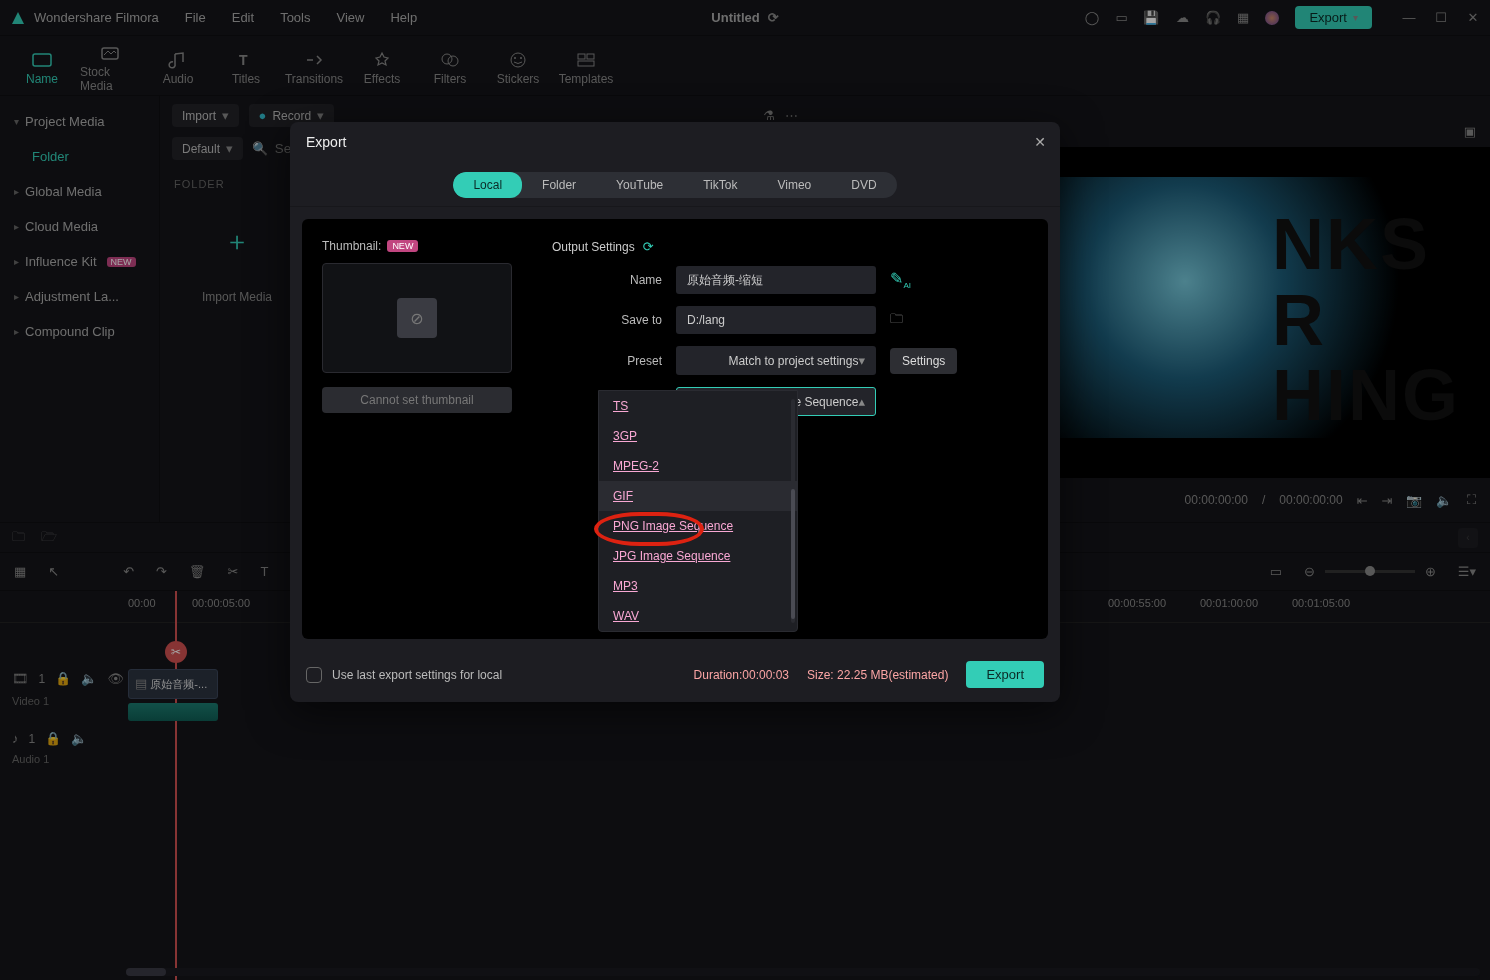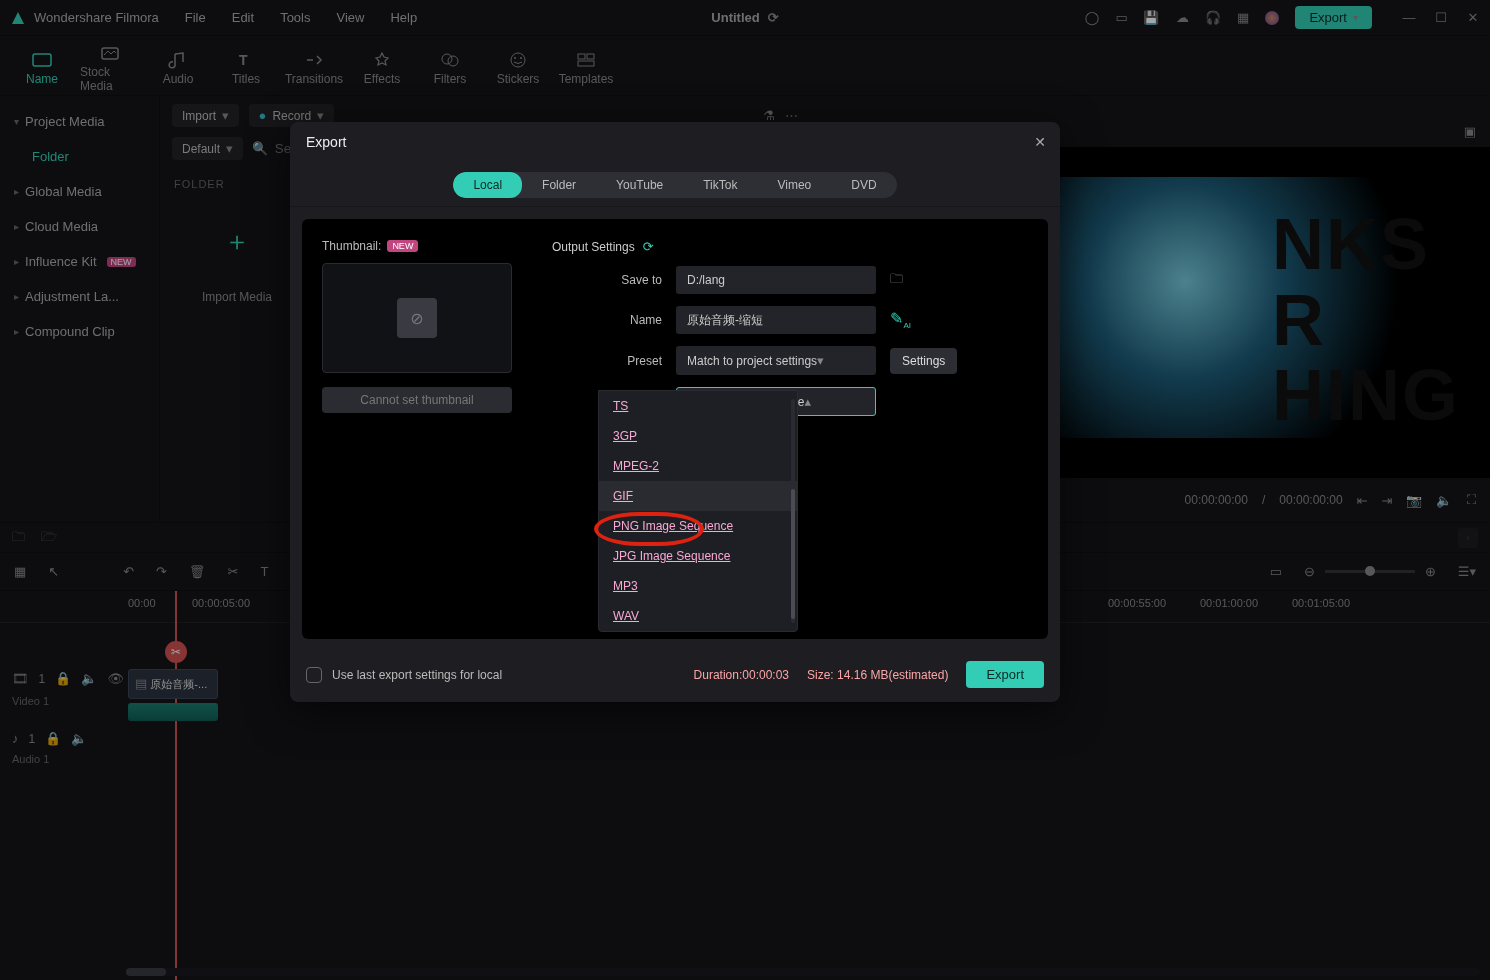--- a/index.html
+++ b/index.html
@@ -90,21 +90,21 @@
     .leftcol .thumblbl { font-size:12px; color:#bbb; display:flex; align-items:center; gap:6px;}
     .leftcol .thumblbl .newbadge{background:#c14680; color:#fff; font-size:9px; padding:1px 5px; border-radius:3px;}
     .leftcol .thumbbox { margin-top:10px; width:190px; height:110px; background:#111215; border:1px solid #2a2a30; border-radius:4px; display:flex; align-items:center; justify-content:center;}
     .leftcol .nosign { width:40px; height:40px; border-radius:4px; background:#3a3b42; display:flex; align-items:center; justify-content:center; color:#777;}
     .leftcol .cannot { margin-top:14px; background:#2b2c31; color:#777; text-align:center; font-size:12px; padding:6px 0; border-radius:4px; width:190px;}
     .rightcol { flex:1; }
     .rightcol .row { display:flex; align-items:center; gap:14px; margin:12px 0;}
     .rightcol .lab { width:110px; text-align:right; font-size:12px; color:#bbb;}
     .rightcol .out { font-size:12px; color:#ccc; display:flex; align-items:center; gap:8px;}
     .rightcol input.txt, .rightcol .sel { background:#23242a; border:1px solid transparent; color:#ccc; font-size:12px; padding:6px 10px; width:200px; border-radius:3px;}
-    .rightcol .sel { display:flex; align-items:center; justify-content:flex-start; cursor:pointer;}
+    .rightcol .sel { display:flex; align-items:center; justify-content:flex-end; cursor:pointer;}
     .rightcol .sel.open { border:1px solid #33cdb6;}
     .folderbtn,.aiedit,.settingsbtn { cursor:pointer;}
     .settingsbtn{ background:#2d2e33; padding:6px 12px; border-radius:4px; font-size:12px; color:#ddd;}
     .aiedit{color:#33cdb6;}
     .dropdown { position:absolute; top:390px; left:598px; width:200px; background:#1e1f24; border:1px solid #2a2b31; border-radius:0 0 4px 4px; z-index:30;}
     .dropdown .opt{ padding:8px 14px; font-size:12px; color:#f9a8d4; cursor:pointer; position:relative;text-decoration:underline;}
     .dropdown .opt.hl{background:#2a2b31;}
     .dropdown .scroll{position:absolute; right:2px; top:8px; bottom:8px; width:4px; background:#2a2b31; border-radius:2px;}
     .dropdown .scroll .th{position:absolute; top:90px; bottom:4px; width:4px; background:#4a4b53; border-radius:2px;}
     .ring{position:absolute; border:4px solid #d21; border-radius:50%/60%; width:110px; height:34px; top:512px; left:594px; z-index:40;}
@@ -417,28 +417,28 @@
         <div class="nosign">⊘</div>
       </div>
       <div class="cannot">Cannot set thumbnail</div>
     </div>
     <div class="rightcol">
       <div class="out">
           <span>Output Settings</span>
           <span class="glyph" style="color:#33cdb6;">⟳</span>
         </div>
       <div class="row">
+        <div class="lab">Name</div>
+        <input class="txt" value="原始音频-缩短" style="">
+        <span class="aiedit">✎<sub style="font-size:8px;">AI</sub></span>
+      </div>
+      <div class="row">
         <div class="lab">Save to</div>
         <input class="txt" value="D:/lang" style="">
         <span class="folderbtn glyph">🗀</span>
-      </div>
-      <div class="row">
-        <div class="lab">Name</div>
-        <input class="txt" value="原始音频-缩短" style="">
-        <span class="aiedit">✎<sub style="font-size:8px;">AI</sub></span>
       </div>
       <div class="row">
         <div class="lab">Preset</div>
         <div class="sel">
             <span>Match to project settings</span>
             <span class="glyph">▾</span>
           </div>
         <div class="settingsbtn">Settings</div>
       </div>
       <div class="row">
@@ -454,21 +454,21 @@
       <div class="row">
         <div class="lab">Frame Rate</div>
       </div>
     </div>
   </div>
   <div class="mfooter">
     <div class="chk"></div>
     <div class="txt">Use last export settings for local</div>
     <div class="spacer"></div>
     <div class="meta">Duration:00:00:03</div>
-    <div class="meta">Size: 14.16 MB(estimated)</div>
+    <div class="meta">Size: 22.25 MB(estimated)</div>
     <div class="go">Export</div>
   </div>
 </div>
 
 <div class="dropdown">
   <div class="opt">TS</div>
   <div class="opt">3GP</div>
   <div class="opt">MPEG-2</div>
   <div class="opt hl">GIF</div>
   <div class="opt">PNG Image Sequence</div>

